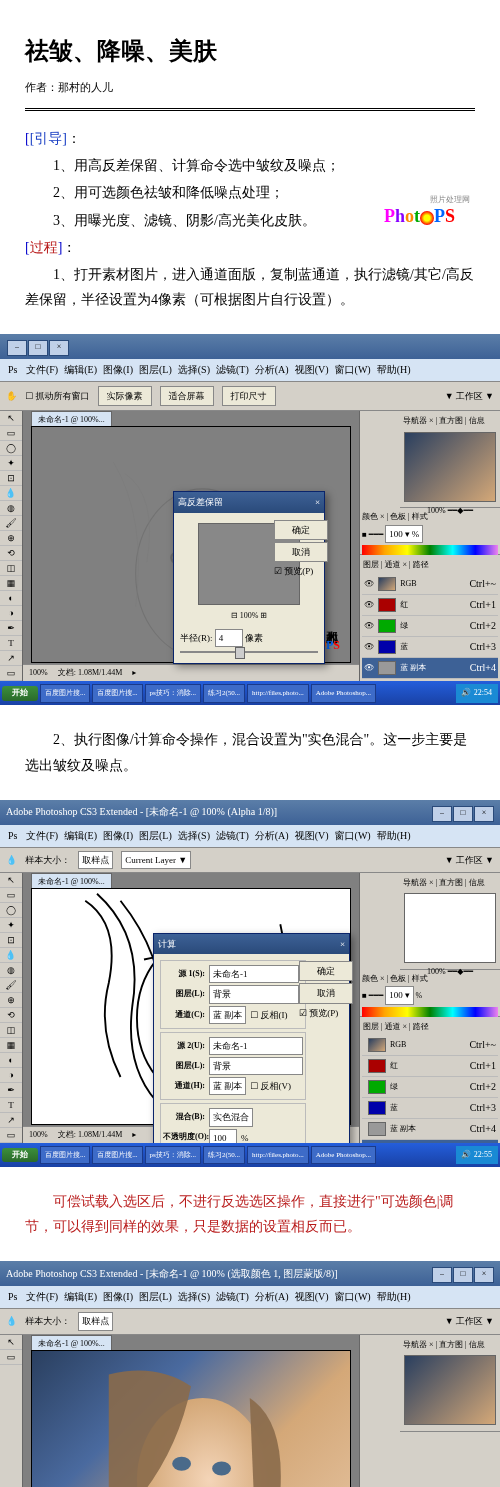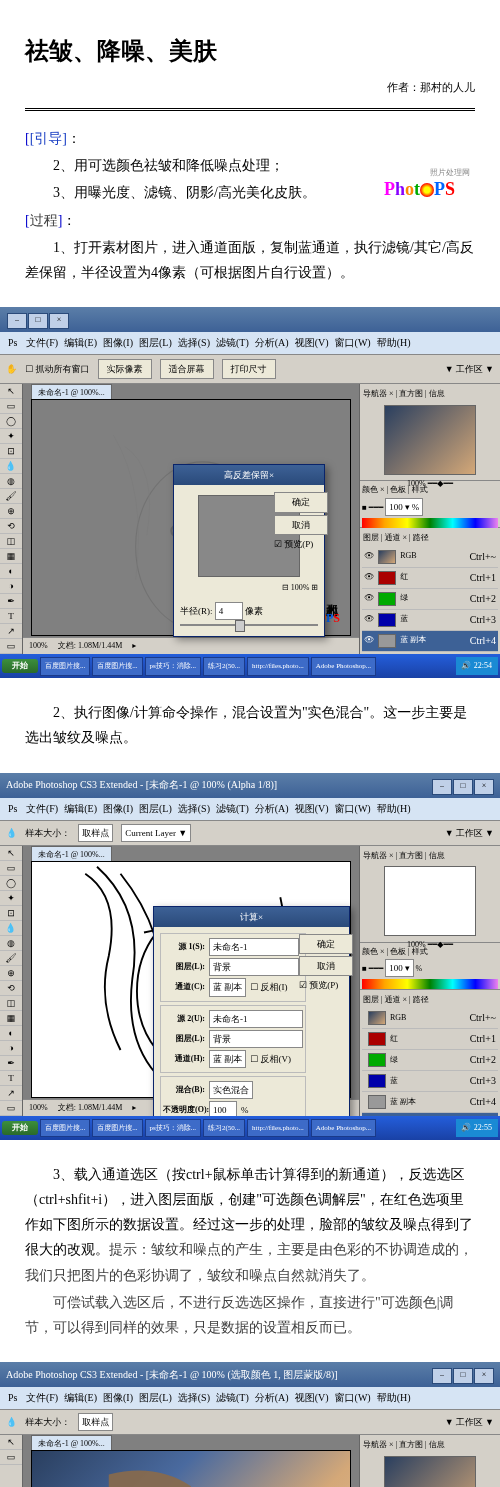--- a/index.html
+++ b/index.html
@@ -15,21 +15,21 @@
   .container {
     padding: 20px 25px;
   }
   .title {
     text-align: left;
     font-size: 24px;
     font-weight: bold;
     margin: 10px 0 5px;
   }
   .author {
-    text-align: right;
+    text-align: left;
     font-size: 11px;
     margin-bottom: 10px;
   }
   .divider {
     border-top: 3px double #000;
     margin: 5px 0 15px;
   }
   .section-head {
     color: #0000cc;
   }
@@ -178,20 +178,21 @@
     border-left: 1px solid #666;
     font-size: 8px;
     display: flex;
     flex-direction: column;
   }
   .panel-nav {
     height: 92px;
     border-bottom: 1px solid #888;
     padding: 2px;
     position: relative;
+    margin-left: 40px;
   }
   .panel-nav .tabs { font-size: 8px; padding: 1px; background: #d4d0c8; }
   .panel-nav .thumb {
     margin: 2px auto;
     width: 90px; height: 68px;
     background: linear-gradient(135deg, #2a3f5f, #d4a878);
     border: 1px solid #666;
   }
   .panel-nav .thumb.bw {
     background: #fff;
@@ -239,21 +240,21 @@
     background: #ece9d8;
     border: 1px solid #0a246a;
     font-size: 9px;
     box-shadow: 3px 3px 8px rgba(0,0,0,0.4);
   }
   .dialog .dtitle {
     background: linear-gradient(#3d6196, #2a4a7a);
     color: #fff;
     padding: 2px 4px;
     display: flex;
-    justify-content: center;
+    justify-content: space-between;
     font-size: 9px;
   }
   .dialog .dbody { padding: 6px; }
   .dbtn {
     display: inline-block;
     background: #ece9d8;
     border: 1px solid #888;
     padding: 1px 8px;
     font-size: 9px;
     margin: 1px 0;
@@ -348,34 +349,35 @@
   .hp-preview {
     width: 100px; height: 80px;
     background: #888;
     border: 1px solid #666;
     margin: 4px auto;
   }
   
   .calc-dialog { top: 60px; left: 130px; width: 195px; }
   .calc-row { margin: 2px 0; display: flex; align-items: center; gap: 4px; white-space: nowrap; }
   .calc-label { width: 42px; text-align: right; font-size: 8px; font-weight: bold; }
-  .red-text { color: #404040; }
+  .red-text { color: #b91c1c; }
   .blue-text { color: #1a3fc4; }
 </style>
 </head>
 <body>
 
 <div class="container">
   <div class="title">祛皱、降噪、美肤</div>
   <div class="author">作者：那村的人儿</div>
   <div class="divider"></div>
 
   <div>
     <span class="section-head">[<span class="blue-text">[引导]</span></span><span>：</span>
   </div>
+  <span class="indent">1、用高反差保留、计算命令选中皱纹及噪点；</span>
   <span class="indent">2、用可选颜色祛皱和降低噪点处理；</span>
   <span class="indent">3、用曝光度、滤镜、阴影/高光美化皮肤。</span>
 
   <div class="logo-wrap">
     <div class="logo-sub">照片处理网</div>
     <div class="logo">
       <span class="p">P</span><span class="h">h</span><span class="o1">o</span><span class="t">t</span><span class="o2"></span><span class="pp">P</span><span class="s">S</span>
     </div>
   </div>
 
@@ -449,21 +451,21 @@
             <span>高反差保留</span>
             <span>×</span>
           </div>
         <div class="dbody">
           <div style="float:right;width:44px">
             <div class="dbtn">确定</div>
             <div class="dbtn">取消</div>
             <div class="checkbox">☑ 预览(P)</div>
           </div>
           <div class="hp-preview"></div>
-          <div style="text-align:right;font-size:8px">⊟ <span>100%</span> ⊞</div>
+          <div style="text-align:center;font-size:8px">⊟ <span>100%</span> ⊞</div>
           <div style="margin-top:6px">
             <span>半径(R):</span>
             <span class="dinput">4</span>
             <span>像素</span>
           </div>
           <div class="slider-line"></div>
         </div>
       </div>
     </div>
     <div class="ps-panels">
@@ -708,23 +710,20 @@
       <span class="titem">百度图片搜...</span>
       <span class="titem">ps技巧：消除...</span>
       <span class="titem">练习2(50...</span>
       <span class="titem">http://files.photo...</span>
       <span class="titem">Adobe Photoshop...</span>
     <span class="tray">🔊 <span>22:55</span></span>
   </div>
 </div>
 
 <div class="container">
-  <span class="indent">
-    <span>3、载入通道选区（按ctrl+鼠标单击计算得到的新通道），反选选区（ctrl+shfit+i），进入图层面版，创建"可选颜色调解层"，在红色选项里作如下图所示的数据设置。经过这一步的处理，脸部的皱纹及噪点得到了很大的改观。</span><span class="red-text">提示：</span><span class="red-text">皱纹和噪点的产生，主要是由色彩的不协调造成的，我们只把图片的色彩协调了，皱纹和噪点自然就消失了。</span>
-  </span>
   <span class="indent red-text">可偿试载入选区后，不进行反选选区操作，直接进行"可选颜色|调节，可以得到同样的效果，只是数据的设置相反而已。</span>
 </div>
 
 <div class="ps-window">
   <div class="ps-titlebar">
       <span>Adobe Photoshop CS3 Extended - [未命名-1 @ 100% (选取颜色 1, 图层蒙版/8)]</span>
       <span class="wbtns"><span>–</span><span>□</span><span>×</span></span>
     </div>
   <div class="ps-menubar">
     <span>Ps</span>

